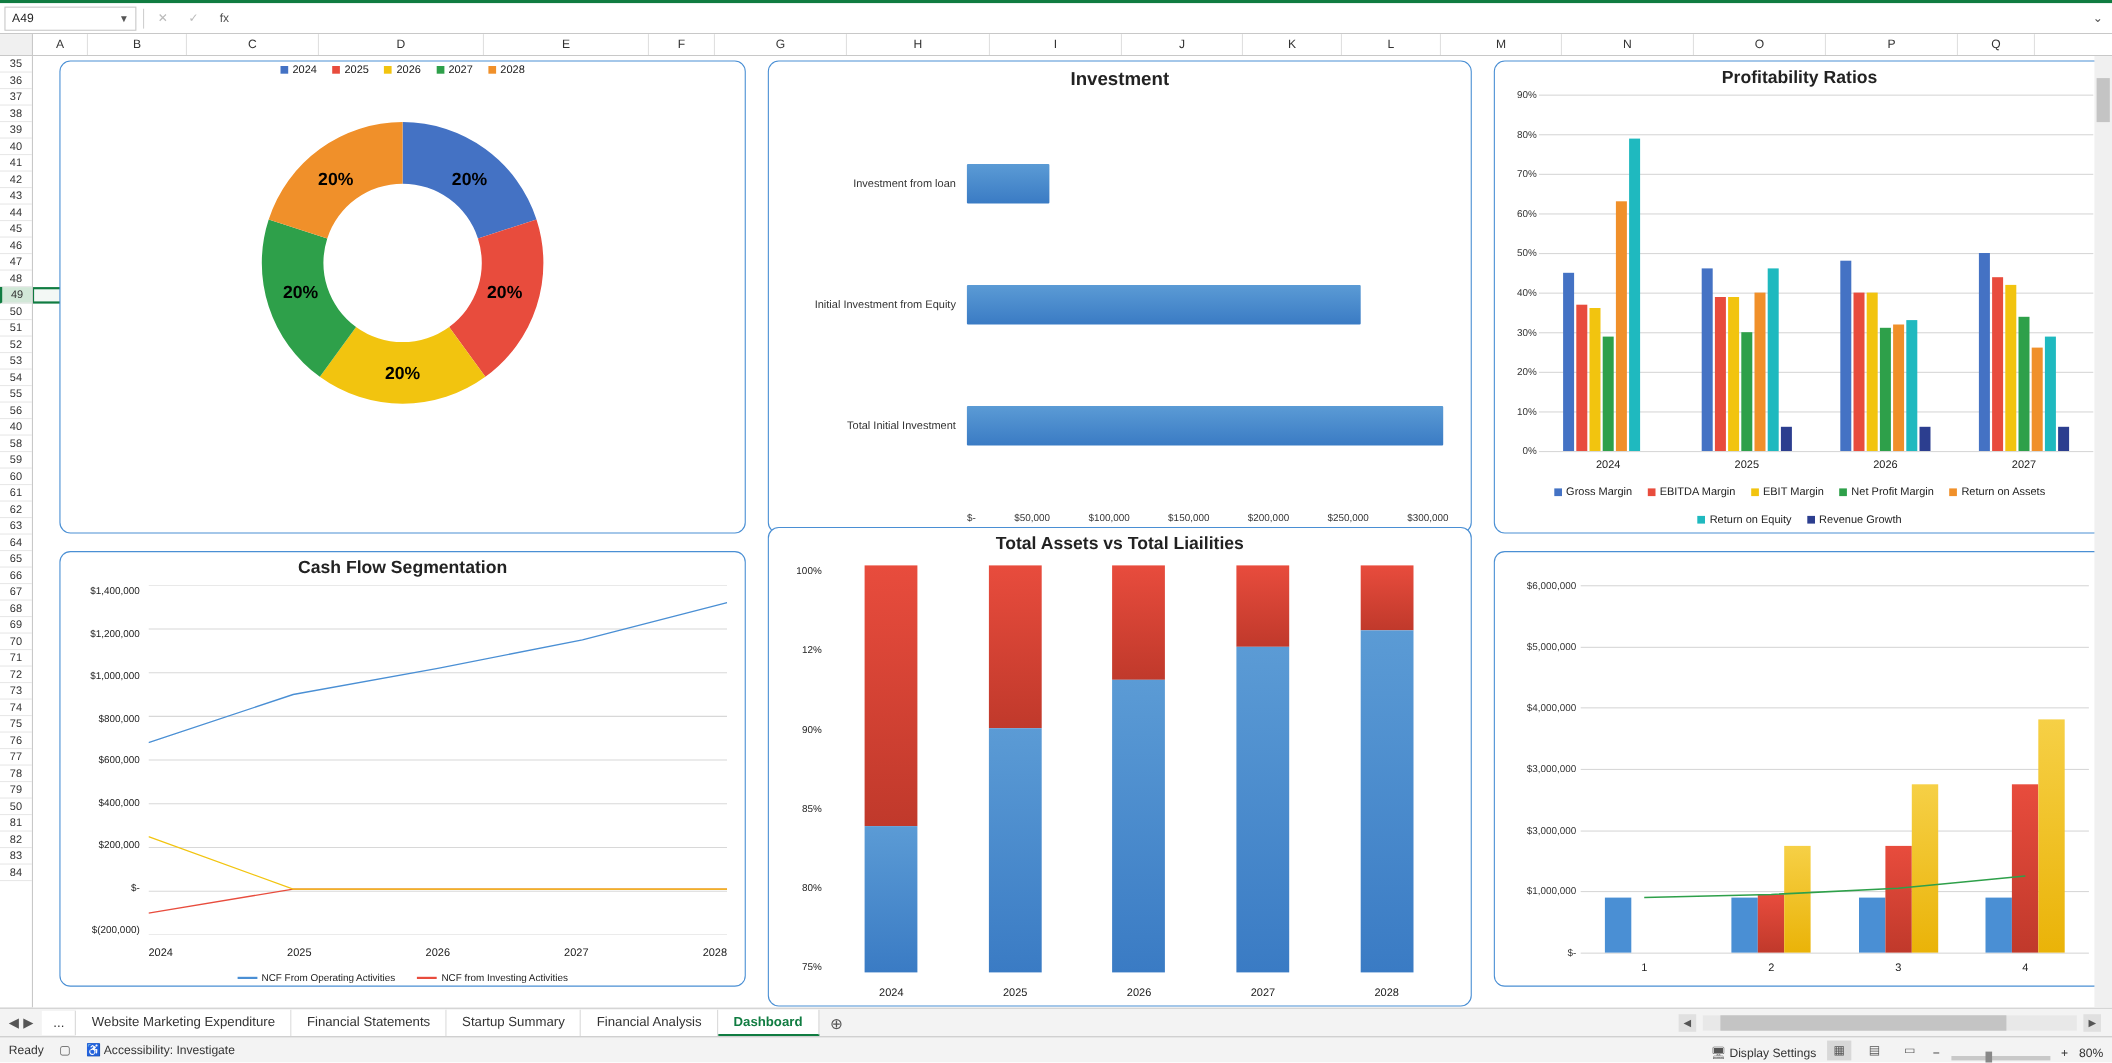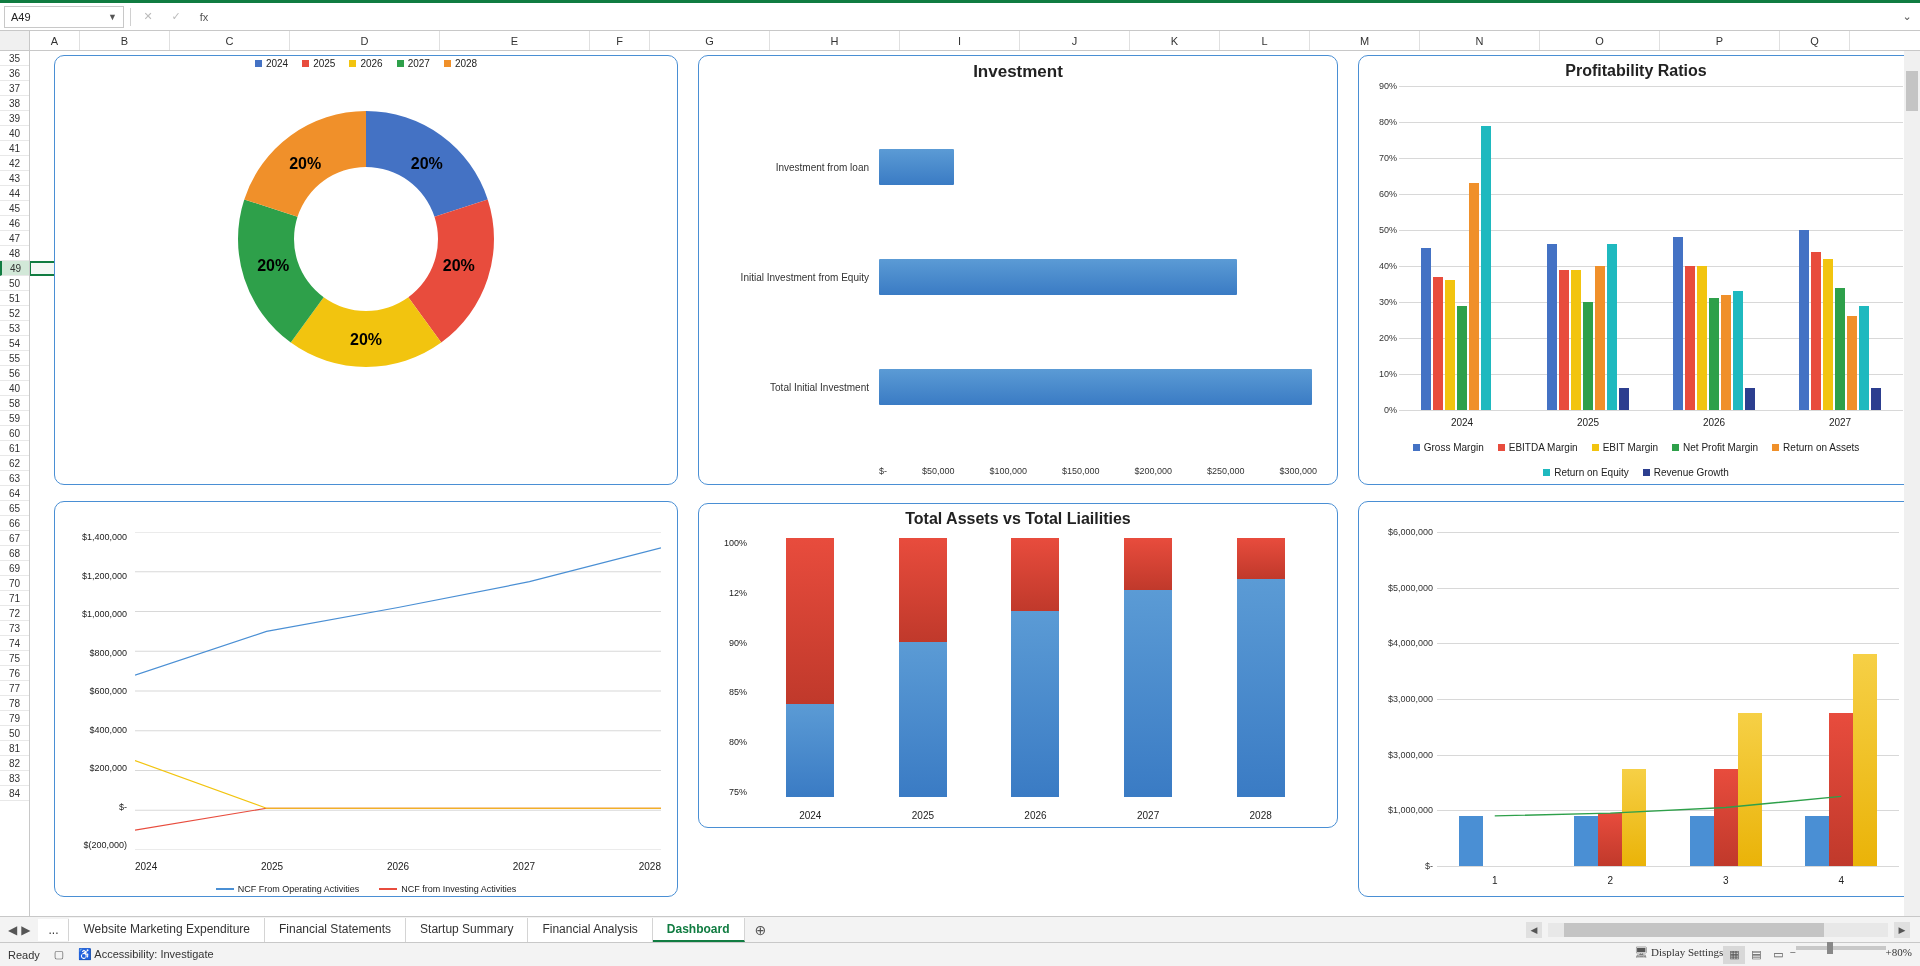--- a/index.html
+++ b/index.html
@@ -77,21 +77,21 @@
 .tab.active { background: #fff; color: #107c41; font-weight: bold; border-bottom: 2px solid #107c41; }
 .tab-add { padding: 0 10px; color: #555; font-size: 14px; }
 .hscroll-area { flex: 1; display: flex; align-items: center; padding: 0 10px; gap: 6px; }
 .hscroll-btn { width: 16px; height: 16px; background: #e0e0e0; display: flex; align-items: center; justify-content: center; font-size: 9px; color: #555; }
 .hscroll-track { flex: 0 0 340px; height: 14px; background: #e8e8e8; position: relative; }
 .hscroll-thumb { position: absolute; left: 16px; top: 0; bottom: 0; width: 260px; background: #c4c4c4; }
 
 
 .status-bar { height: 24px; background: #f3f3f3; border-top: 1px solid #c8c8c8; display: flex; align-items: center; justify-content: space-between; font-size: 11px; padding: 0 8px; }
 .status-left { display: flex; align-items: center; gap: 14px; color: #333; }
-.status-right { display: flex; align-items: flex-start; color: #333; font-family: Liberation Serif, serif; }
+.status-right { display: flex; align-items: flex-end; gap: 10px; color: #333; }
 .view-btn { width: 22px; height: 18px; border: 1px solid transparent; display: flex; align-items: center; justify-content: center; color: #555; }
 .view-btn.active { background: #d8d8d8; }
 .zoom-slider { width: 90px; height: 4px; background: #c8c8c8; position: relative; }
 .zoom-slider::after { content: ""; position: absolute; left: 35%; top: -4px; width: 6px; height: 12px; background: #888; }
 
 
 .vscroll { position: absolute; right: 0; top: 0; bottom: 0; width: 16px; background: #f0f0f0; }
 .vscroll-thumb { position: absolute; top: 20px; height: 40px; left: 2px; right: 2px; background: #c4c4c4; }
 .grad-blue { background: linear-gradient(#5b9bd5,#3a7bc4); }
 .grad-red { background: linear-gradient(#e84c3d,#c0392b); }
@@ -370,20 +370,21 @@
               </div>
               <div class="legend-item">
                 <span class="lg-sq" style="background:#2c3e8f"></span>
                 <span>Revenue Growth</span>
               </div>
             </div>
         </div>
       </div>
 
       <div class="panel" style="left:24px;top:450px;width:624px;height:396px">
+        <div class="panel-title" style="font-size:16px">Cash Flow Segmentation</div>
         <div class="line-yticks" id="cfs-yt" style="top:30px;bottom:46px">
             <span>$1,400,000</span>
             <span>$1,200,000</span>
             <span>$1,000,000</span>
             <span>$800,000</span>
             <span>$600,000</span>
             <span>$400,000</span>
             <span>$200,000</span>
             <span>$-</span>
             <span>$(200,000)</span>
@@ -416,21 +417,21 @@
               <span class="lg-line" style="background:#4a8fd4"></span>
               <span>NCF From Operating Activities</span>
             </div>
             <div class="legend-item">
               <span class="lg-line" style="background:#e84c3d"></span>
               <span>NCF from Investing Activities</span>
             </div>
           </div>
       </div>
 
-      <div class="panel" style="left:668px;top:452px;width:640px;height:325px">
+      <div class="panel" style="left:668px;top:428px;width:640px;height:436px">
         <div class="panel-title" style="font-size:16px">Total Assets vs Total Liailities</div>
         <div class="stk-yticks" id="avl-yt" style="top:34px;bottom:30px">
             <span>100%</span>
             <span>12%</span>
             <span>90%</span>
             <span>85%</span>
             <span>80%</span>
             <span>75%</span>
           </div>
         <div class="stk-area" id="avl-area" style="top:34px;bottom:30px">

